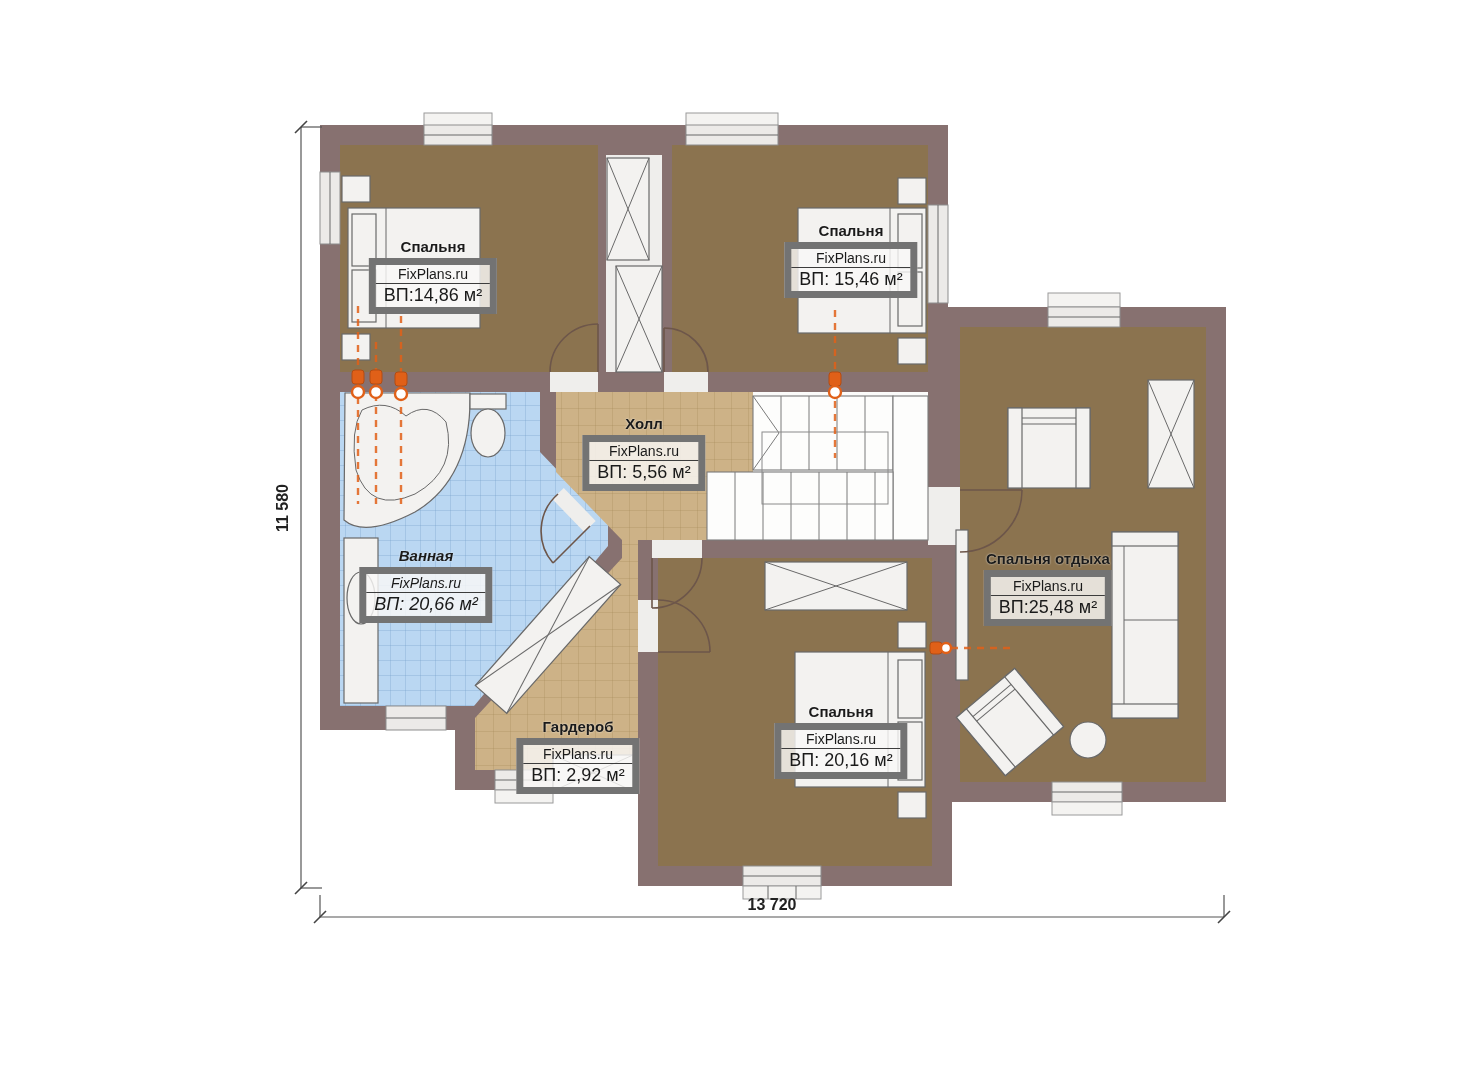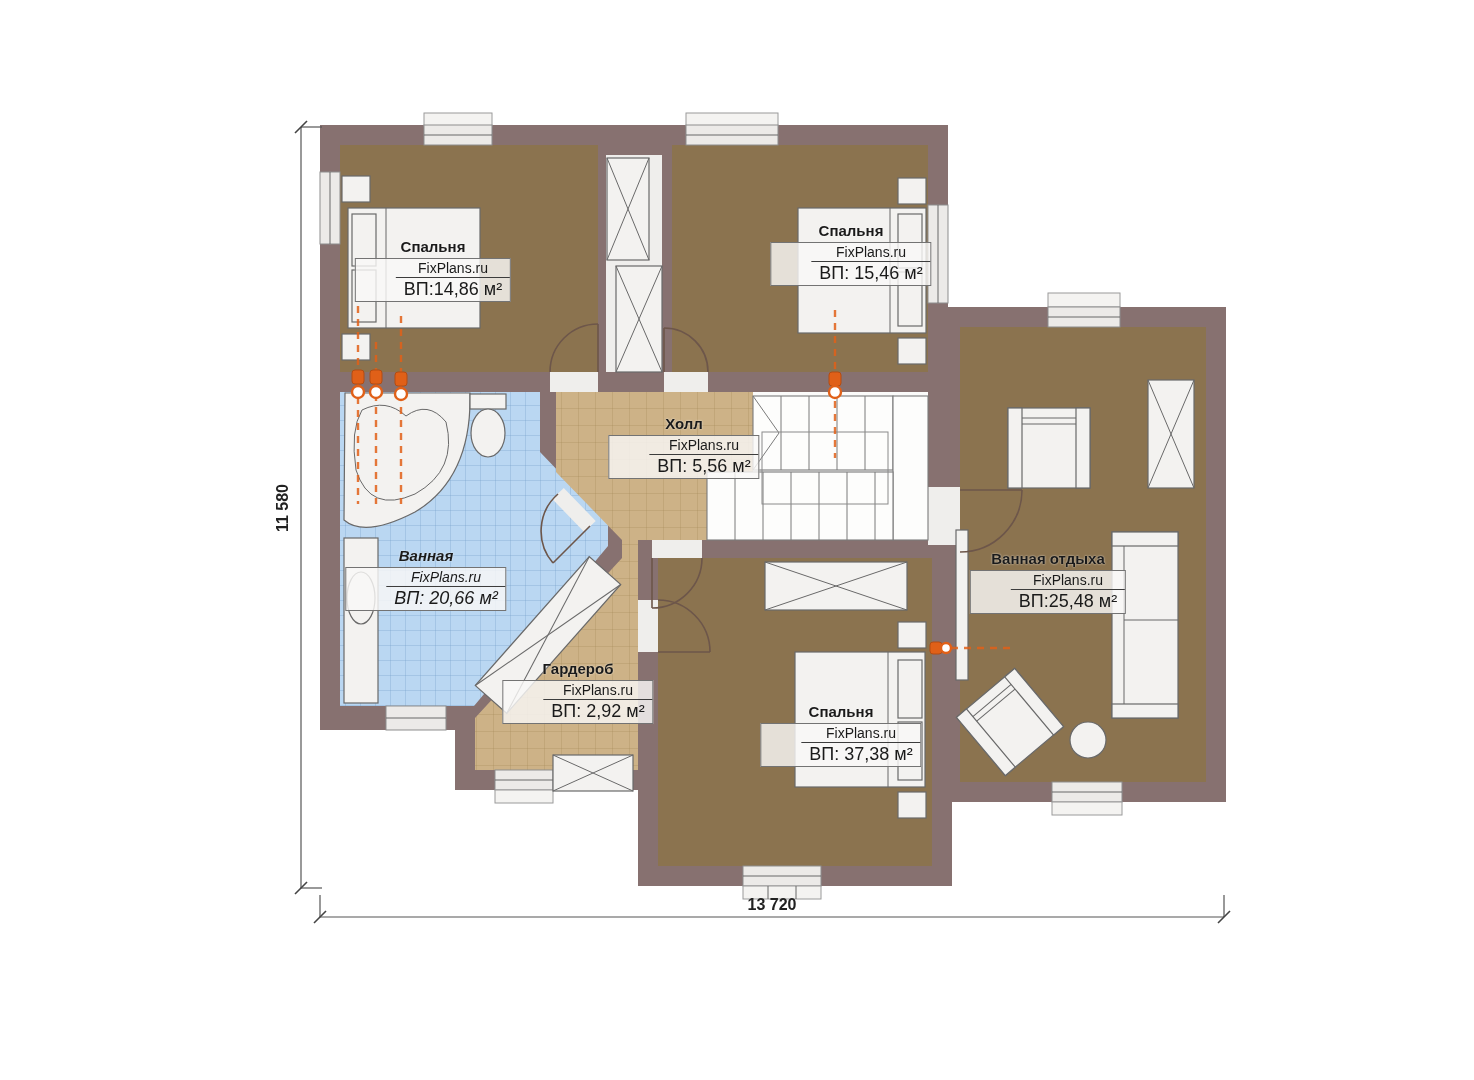--- a/index.html
+++ b/index.html
@@ -28,21 +28,21 @@
   .rail{fill:none;stroke:#8a8a8a;stroke-width:1;}
   .dim{stroke:#555;stroke-width:1.2;}
   .tick{stroke:#444;stroke-width:1.6;}
   .dimtext{font:bold 16px "Liberation Sans",sans-serif;fill:#222;}
   .riser-dash{stroke:var(--accent-orange);stroke-width:2.4;stroke-dasharray:7 6;fill:none;opacity:.85;}
   .riser-body{fill:var(--accent-orange);stroke:#b34c12;stroke-width:1;}
   .riser-eye{fill:#fff;stroke:var(--accent-orange);stroke-width:2.4;}
   
   .room-label{position:absolute;transform:translateX(-50%);text-align:center;color:#1a1a1a;}
   .room-name{font-weight:bold;font-size:15px;margin-bottom:3px;white-space:nowrap;text-shadow:0 0 2px rgba(255,255,255,.8);text-align:center;}
-  .label-box{display:inline-block;border:1px solid #737373;background:rgba(249,248,246,.82);padding-left:40px;}
+  .label-box{display:inline-block;border:7px solid #737373;background:rgba(249,248,246,.82);}
   .label-box .wm{font-size:14px;padding:1px 8px;border-bottom:1px solid #3c3c3c;white-space:nowrap;}
   .label-box .ar{font-size:18px;padding:1px 8px;white-space:nowrap;}
 </style>
 </head>
 <body>
 
 <div class="stage">
 <svg width="1474" height="1080" viewBox="0 0 1474 1080">
   <defs>
     <pattern id="tanT" width="17" height="17" patternUnits="userSpaceOnUse">
@@ -274,48 +274,48 @@
     <div class="ar">ВП:14,86 м²</div>
   </div>
 </div>
 <div class="room-label" style="left:851px;top:222px;">
   <div class="room-name">Спальня</div>
   <div class="label-box">
     <div class="wm">FixPlans.ru</div>
     <div class="ar">ВП: 15,46 м²</div>
   </div>
 </div>
-<div class="room-label" style="left:684px;top:415px;">
+<div class="room-label" style="left:644px;top:415px;">
   <div class="room-name">Холл</div>
   <div class="label-box">
     <div class="wm">FixPlans.ru</div>
     <div class="ar">ВП: 5,56 м²</div>
   </div>
 </div>
 <div class="room-label" style="left:426px;top:547px;font-style:italic;">
   <div class="room-name">Ванная</div>
   <div class="label-box">
     <div class="wm">FixPlans.ru</div>
     <div class="ar">ВП: 20,66 м²</div>
   </div>
 </div>
-<div class="room-label" style="left:578px;top:660px;">
+<div class="room-label" style="left:578px;top:718px;">
   <div class="room-name">Гардероб</div>
   <div class="label-box">
     <div class="wm">FixPlans.ru</div>
     <div class="ar">ВП: 2,92 м²</div>
   </div>
 </div>
 <div class="room-label" style="left:841px;top:703px;">
   <div class="room-name">Спальня</div>
   <div class="label-box">
     <div class="wm">FixPlans.ru</div>
-    <div class="ar">ВП: 37,38 м²</div>
+    <div class="ar">ВП: 20,16 м²</div>
   </div>
 </div>
 <div class="room-label" style="left:1048px;top:550px;">
-  <div class="room-name">Ванная отдыха</div>
+  <div class="room-name">Спальня отдыха</div>
   <div class="label-box">
     <div class="wm">FixPlans.ru</div>
     <div class="ar">ВП:25,48 м²</div>
   </div>
 </div>
 </div>
 
 </body></html>

